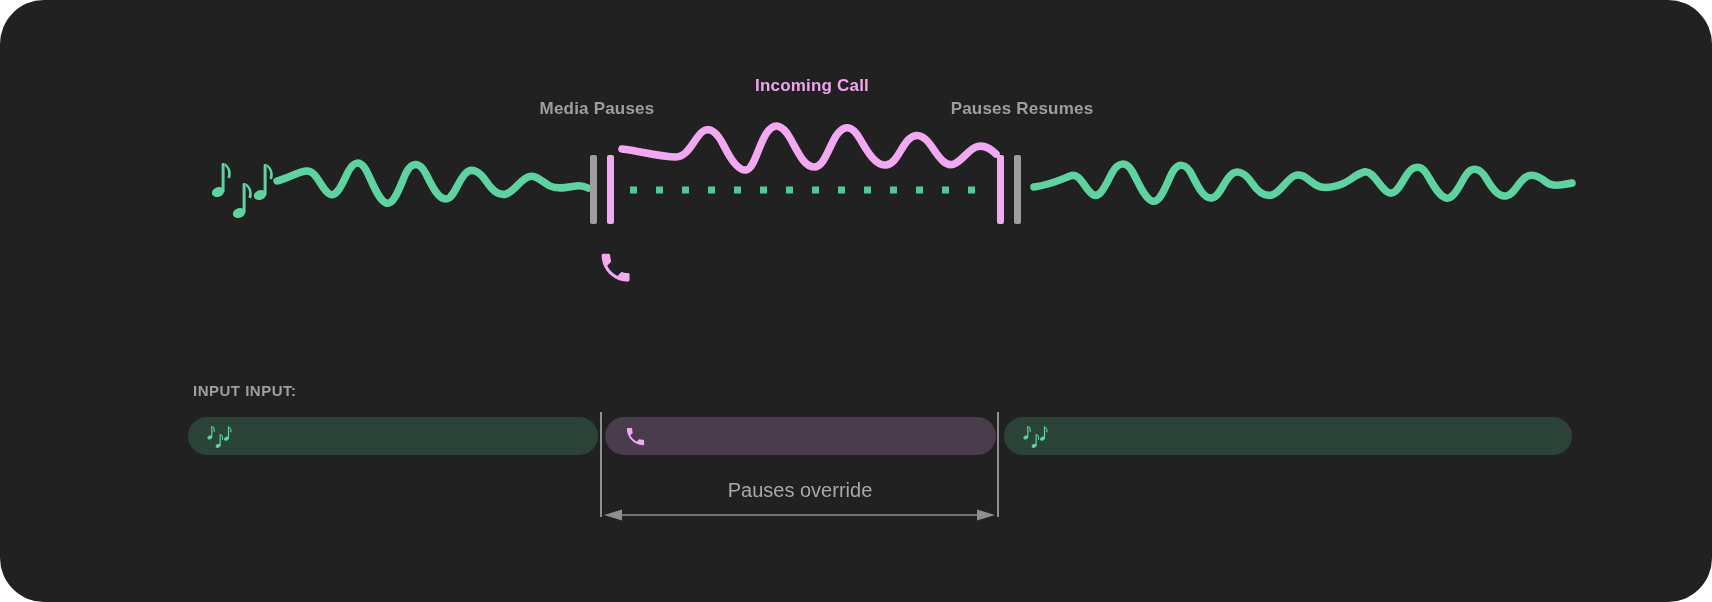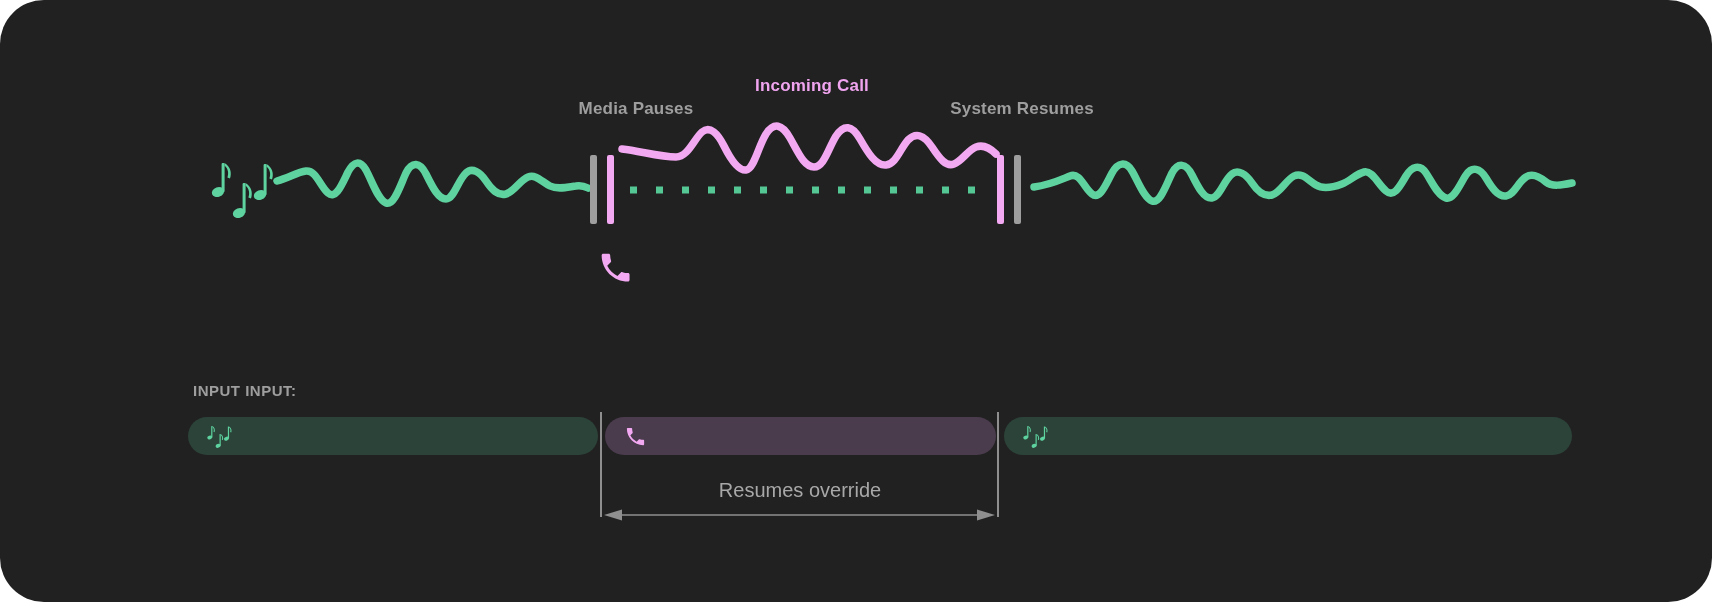--- a/index.html
+++ b/index.html
@@ -117,23 +117,23 @@
              C1238,169 1246,174 1252,183 C1258,192 1264,197 1272,195 C1280,193 1286,180 1294,176
              C1302,172 1308,180 1316,185 C1324,190 1334,187 1342,184 C1350,181 1356,174 1364,172
              C1372,170 1378,184 1386,191 C1394,198 1400,186 1406,176 C1412,166 1420,164 1426,173
              C1432,182 1438,196 1446,198 C1454,200 1460,184 1466,175 C1472,166 1480,168 1486,178
              C1492,188 1498,197 1506,196 C1514,195 1518,182 1526,177 C1532,173 1540,177 1546,182
              C1552,187 1562,185 1572,183"></path>
 
     <use href="#phone-icon-path" class="call-ink" transform="translate(597,249) scale(1.55)"></use>
   </svg>
 
-  <div class="tl-label" style="left:597px; top:99px;margin-left:39px;">Media Pauses</div>
+  <div class="tl-label" style="left:597px; top:99px;">Media Pauses</div>
   <div class="tl-label call" style="left:812px; top:76px;">Incoming Call</div>
-  <div class="tl-label" style="left:1022px; top:99px;">System Resumes</div>
+  <div class="tl-label" style="left:1022px; top:99px;">Pauses Resumes</div>
 
   <div class="focus-heading">INPUT INPUT:</div>
 
   <div class="pill media" style="left:188px; width:410px;">
     <svg width="25" height="23" viewBox="0 0 63 57">
       <use href="#music-notes" class="media-ink"></use>
     </svg>
   </div>
 
   <div class="pill call" style="left:605px; width:391px;">
@@ -144,21 +144,21 @@
 
   <div class="pill media" style="left:1004px; width:568px;">
     <svg width="25" height="23" viewBox="0 0 63 57">
       <use href="#music-notes" class="media-ink"></use>
     </svg>
   </div>
 
   <div class="boundary-line" style="left:600px;"></div>
   <div class="boundary-line" style="left:997px;"></div>
 
-  <div class="override-label">Resumes override</div>
+  <div class="override-label">Pauses override</div>
 
   <svg class="abs" style="left:601px; top:507px;" width="397" height="16" viewBox="0 0 397 16">
     <line x1="8" y1="8" x2="389" y2="8" stroke="var(--marker-gray)" stroke-width="1.6"></line>
     <path d="M3,8 L21,2.5 L21,13.5 Z" fill="var(--marker-gray)"></path>
     <path d="M394,8 L376,2.5 L376,13.5 Z" fill="var(--marker-gray)"></path>
   </svg>
 
 </div>
 
 </body></html>

